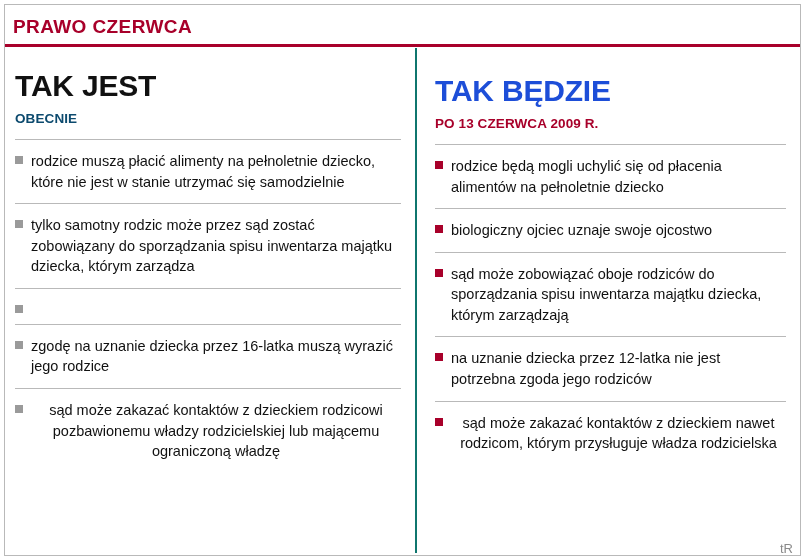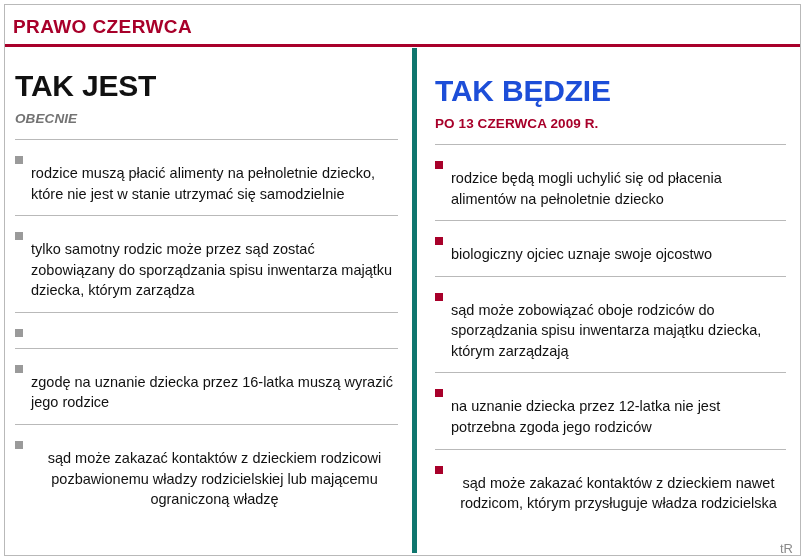--- a/index.html
+++ b/index.html
@@ -55,21 +55,21 @@
     height: 505px;
     display: flex;
   }
   .col {
     position: relative;
     box-sizing: border-box;
     padding: 0;
   }
   .col-left {
     width: 412px;
-    border-right: 5px solid #0f766e;
+    border-right: 2px solid #0f766e;
   }
   .col-right {
     width: 383px;
   }
   .col-inner {
     padding: 0 14px 0 10px;
   }
   .col-right .col-inner {
     padding: 0 14px 0 18px;
   }
@@ -81,21 +81,21 @@
     line-height: 1;
   }
   .col-left .col-title { color: #111111; }
   .col-right .col-title { color: #1d4ed8; margin-top: 28px; }
   .col-sub {
     font-size: 13.5px;
     font-weight: bold;
     margin-top: 10px;
     letter-spacing: 0.1px;
   }
-  .col-left .col-sub { color: #737373; font-style: italic; }
+  .col-left .col-sub { color: #0c4a6e; }
   .col-right .col-sub { color: #a8002a; }
   .rule {
     height: 1px;
     background: #b9b9b9;
     margin-top: 13px;
   }
   .items {
     margin-top: 0;
   }
   .item {
@@ -114,21 +114,20 @@
     flex: 0 0 8px;
     margin-top: 5px;
     margin-right: 8px;
   }
   .col-left .bullet { background: #9a9a9a; }
   .col-right .bullet { background: #a8002a; }
   .item-text {
     font-size: 14.5px;
     line-height: 1.42;
     color: #111111;
-    margin-top: 12px;
   }
   .signature {
     position: absolute;
     right: 12px;
     bottom: 4px;
     font-size: 13px;
     color: #8a8a8a;
   }
 </style>
 </head>

